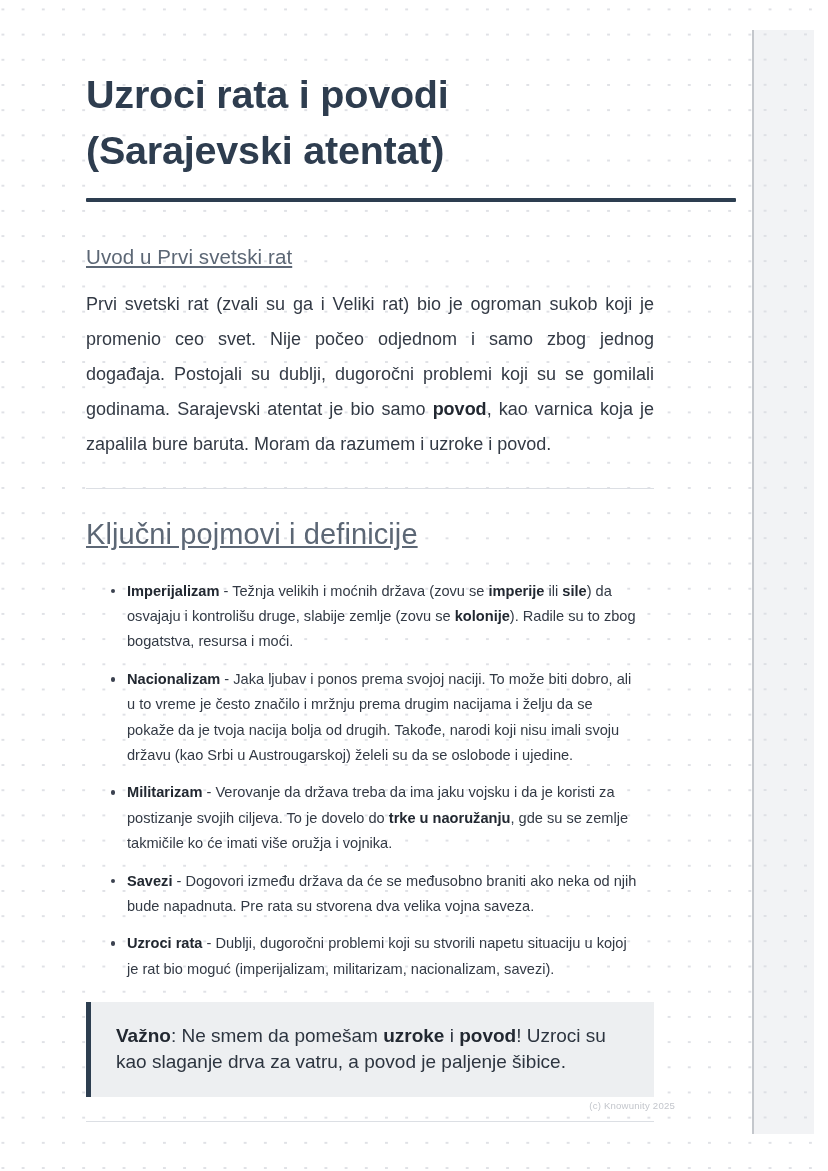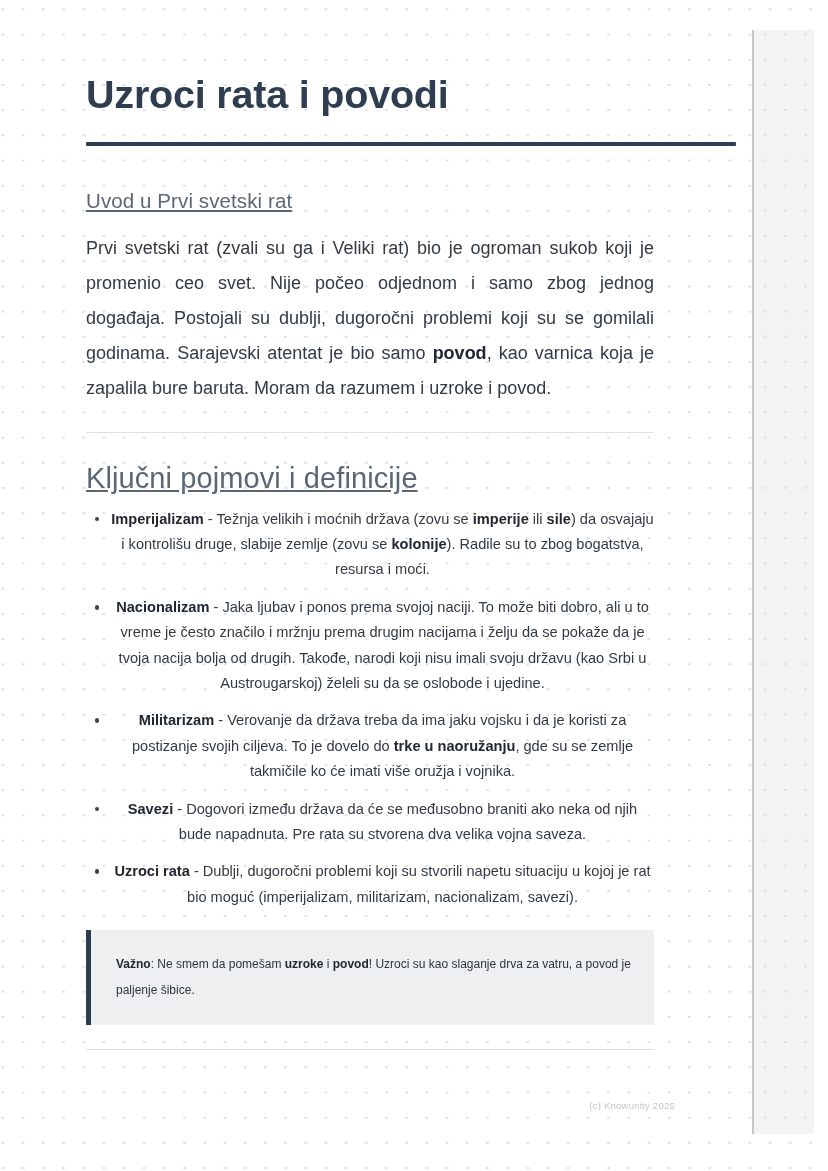--- a/index.html
+++ b/index.html
@@ -119,23 +119,22 @@
     height: 1px;
     background: #dcdfe4;
     width: 568px;
   }
   #divider-top { margin-top: 26px; }
   #divider-bottom { margin-top: 24px; }
 
   
   #terms-list {
     list-style: none;
-    margin: 0;
+    margin: 16px;
     padding: 14px 0 0 0;
-    text-align: center;
   }
   #terms-list li {
     position: relative;
     padding-left: 25px;
     margin-bottom: 12.5px;
     font-size: 14.6px;
     line-height: 25.2px;
     color: #333a45;
   }
   #terms-list li .bullet-dot {
@@ -156,21 +155,21 @@
   #callout {
     margin-top: 20px;
     width: 568px;
     box-sizing: border-box;
     background: #edeff1;
     border-left: 5px solid #2d3e50;
     padding: 21px 22px 21px 25px;
   }
   #callout-text {
     margin: 0;
-    font-size: 12px;
+    font-size: 19px;
     line-height: 26.5px;
     color: #2d3540;
   }
 
   
   #footer {
     position: absolute;
     left: 0;
     top: 1100px;
     width: 716px;
@@ -189,20 +188,21 @@
 
 <div id="right-panel">
   <div id="right-panel-inner"></div>
 </div>
 
 <div id="page">
   <div class="content">
 
     <h1 id="doc-title">
       <span>Uzroci rata i povodi</span><br>
+      <span>(Sarajevski atentat)</span>
     </h1>
     <div id="title-rule"></div>
 
     <h2 id="heading-intro" class="section-heading">Uvod u Prvi svetski rat</h2>
 
     <p id="intro-paragraph" class="body-text"><span>Prvi svetski rat (zvali su ga i Veliki rat) bio je ogroman sukob koji je promenio ceo svet. Nije počeo odjednom i samo zbog jednog događaja. Postojali su dublji, dugoročni problemi koji su se gomilali godinama. Sarajevski atentat je bio samo </span><span class="bold">povod</span><span>, kao varnica koja je zapalila bure baruta. Moram da razumem i uzroke i povod.</span></p>
 
     <div class="divider" id="divider-top"></div>
 
     <h2 id="heading-terms" class="section-heading">Ključni pojmovi i definicije</h2>

